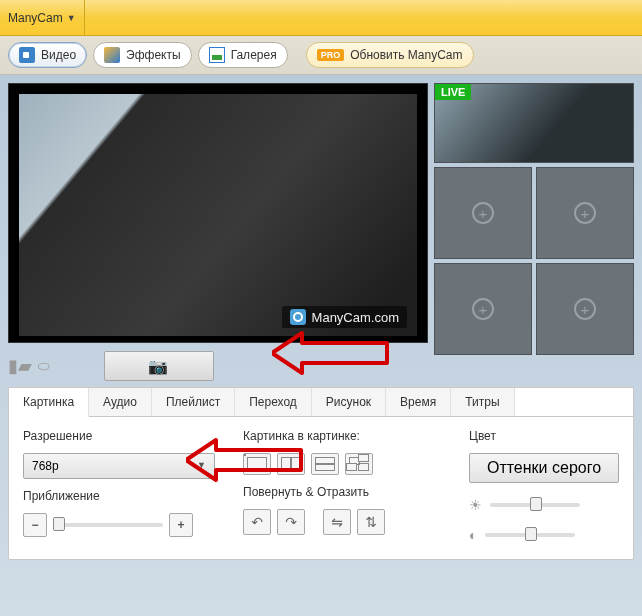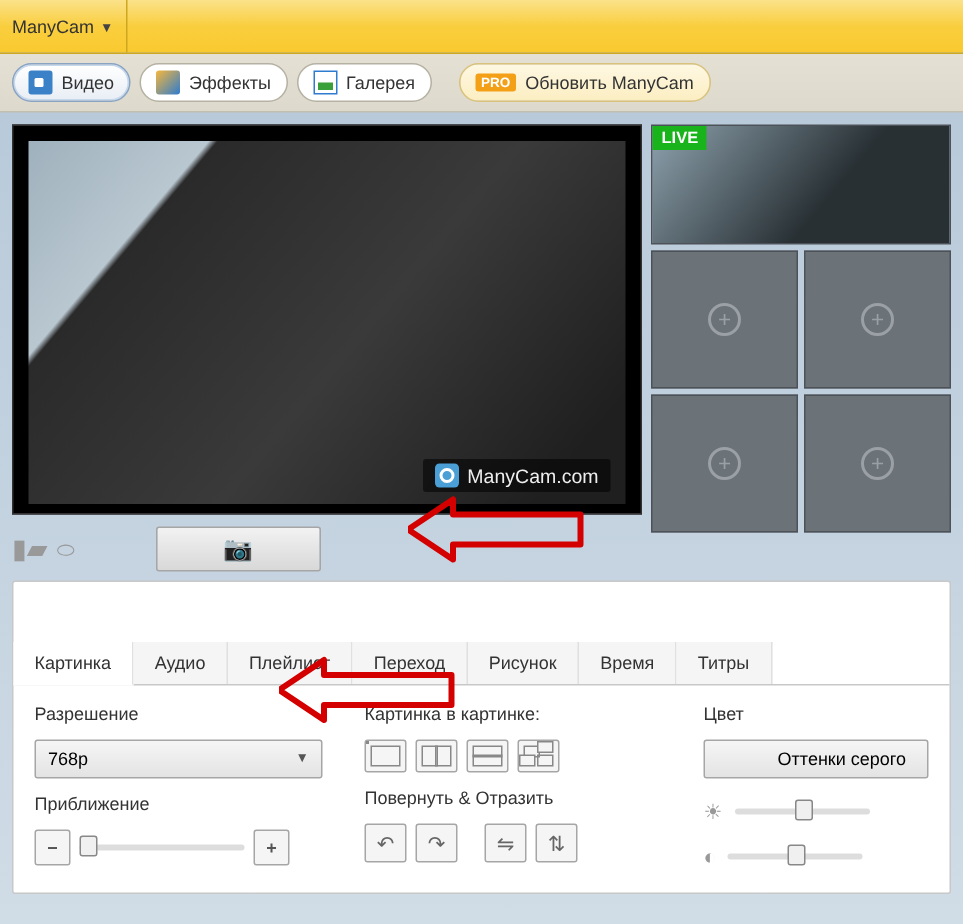--- a/index.html
+++ b/index.html
@@ -183,21 +183,20 @@
     display:flex;
     border-bottom:1px solid #c8c8c8;
   }
   .ctrl-tab {
     padding:7px 14px;
     font-size:12px;
     color:#333;
     border-right:1px solid #e0e0e0;
     cursor:pointer;
     background:#f5f5f5;
-    margin-top:40px;
   }
   .ctrl-tab.active { background:#fff; border-bottom:1px solid #fff; margin-bottom:-1px;}
   .ctrl-body {
     padding:12px 14px 16px 14px;
     display:flex;
     gap:28px;
   }
   .ctrl-col { display:flex; flex-direction:column; gap:10px; }
   .ctrl-label { color:#333; font-size:12px;}
   .select-box {
@@ -218,21 +217,21 @@
   .pip-ic::before,.pip-ic::after{content:"";position:absolute;border:1px solid #888;}
   .pip-ic.p1::before{left:3px;top:3px;right:3px;bottom:3px;}
   .pip-ic.p2::before{left:3px;top:3px;width:9px;bottom:3px;}
   .pip-ic.p2::after{right:3px;top:3px;width:9px;bottom:3px;}
   .pip-ic.p3::before{left:3px;top:3px;right:3px;height:6px;}
   .pip-ic.p3::after{left:3px;bottom:3px;right:3px;height:6px;}
   .pip-ic.p4::before{left:3px;top:3px;width:9px;height:6px;}
   .pip-ic.p4::after{right:3px;bottom:3px;width:9px;height:6px;box-shadow:-12px 0 0 -1px #f5f5f5,-12px 0 0 0 #888, 0 -9px 0 -1px #f5f5f5, 0 -9px 0 0 #888;}
   .btn-std{
     border:1px solid #a6a6a6;background:linear-gradient(180deg,#f5f5f5,#e3e3e3);
-    padding:5px 14px;border-radius:2px;cursor:pointer;font-size:12px;text-align:right;
+    padding:5px 14px;border-radius:2px;cursor:pointer;font-size:16px;
   }
   .rot-icons{display:flex;gap:6px;}
   .rot-ic{width:28px;height:26px;border:1px solid #a6a6a6;background:#f5f5f5;border-radius:2px;display:flex;align-items:center;justify-content:center;color:#666;cursor:pointer;font-size:14px;}
   .zoom-row{display:flex;align-items:center;gap:6px;}
   .zoom-btn{width:24px;height:24px;border:1px solid #a6a6a6;background:#f5f5f5;border-radius:2px;display:flex;align-items:center;justify-content:center;cursor:pointer;color:#555;font-weight:bold;}
   .slider{width:110px;height:4px;background:#ddd;border-radius:2px;position:relative;}
   .slider-thumb{position:absolute;width:12px;height:14px;background:#f0f0f0;border:1px solid #888;border-radius:2px;top:-6px;}
   .col3{margin-left:auto;width:150px;}
   .bc-row{display:flex;align-items:center;gap:8px;margin-top:4px;}
   .sun{font-size:14px;color:#999;}

